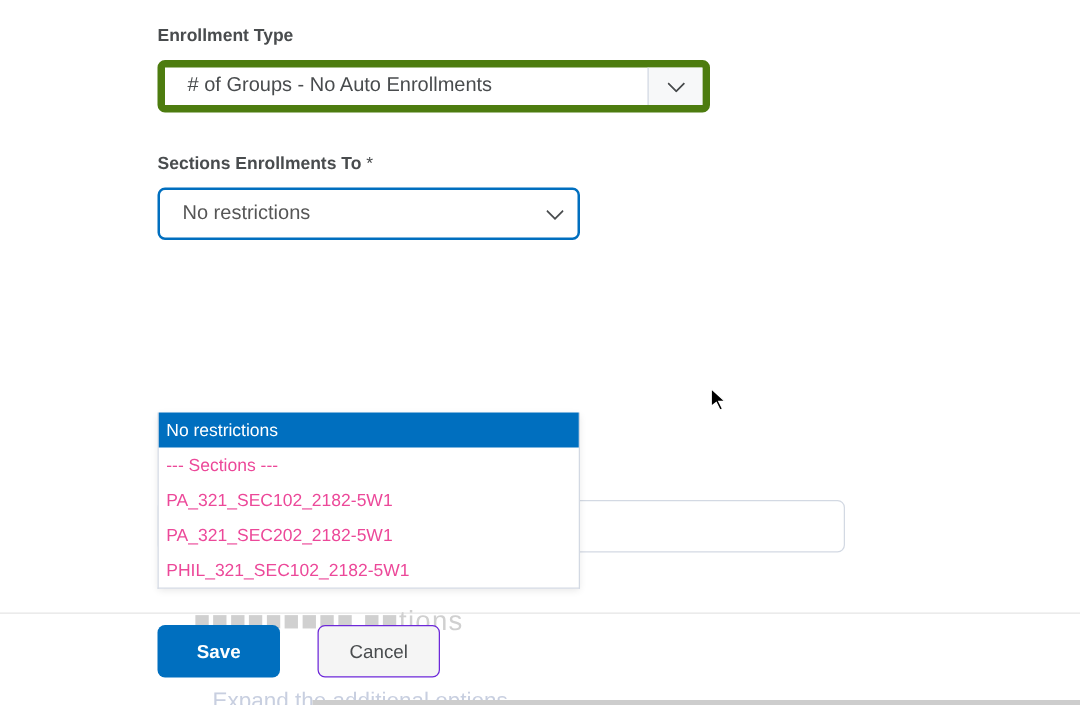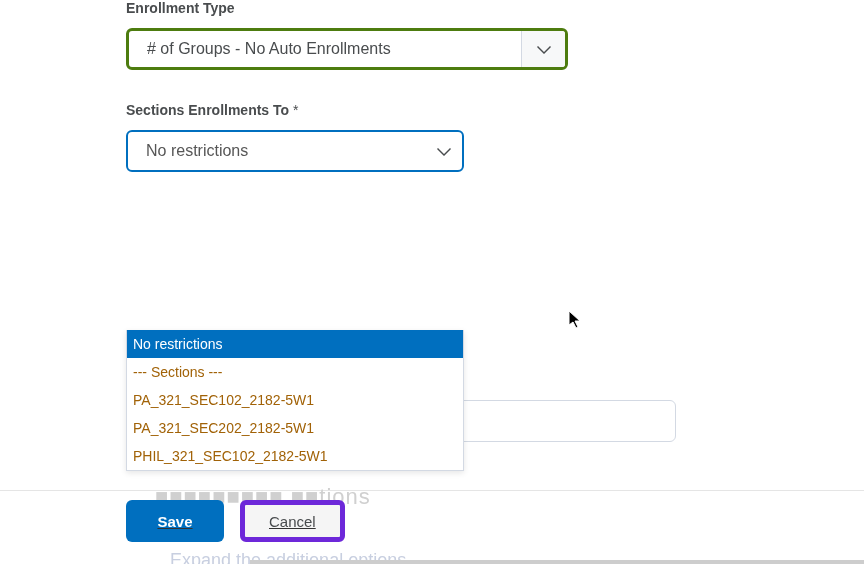--- a/index.html
+++ b/index.html
@@ -9,20 +9,21 @@
       color: #333;
       background: #fff;
       width: 864px;
       height: 564px;
       overflow: hidden;
       position: relative;
     }
 
     .form-container {
       padding-left: 126px;
+      padding-top: 20px;
     }
 
     .form-group {
       margin-bottom: 32px;
     }
 
     .form-label {
       display: block;
       font-size: 14px;
       font-weight: 700;
@@ -32,21 +33,21 @@
 
     .form-label .required {
       font-weight: 400;
       display: inline;
     }
 
     .select-wrap {
       display: flex;
       width: 442px;
       height: 42px;
-      border: 3px solid #4d7c0f;
+      border: 6px solid #4d7c0f;
       border-radius: 6px;
       background: #fff;
       overflow: hidden;
     }
 
     .select-value {
       flex: 1;
       display: flex;
       align-items: center;
       padding-left: 18px;
@@ -125,21 +126,21 @@
       background: #fff;
       border: 1px solid #d3d9e3;
       border-top: none;
       box-shadow: 0 2px 6px rgba(0,0,0,0.1);
       z-index: 100;
     }
 
     .dropdown-option {
       padding: 6px 10px 6px 6px;
       font-size: 14px;
-      color: #a16207;
+      color: #ec4899;
       cursor: pointer;
     }
     .dropdown-option.selected {
       background: #006fbf;
       color: #fff;
     }
 
     .cursor {
       position: absolute;
       top: 310px;
@@ -186,23 +187,22 @@
       z-index: 1;
       pointer-events: none;
       font-weight: 400;
     }
 
     .button-bar {
       position: absolute;
       left: 126px;
       top: 500px;
       display: flex;
-      gap: 16px;
+      gap: 30px;
       z-index: 50;
-      text-decoration: underline;
     }
 
     .row-divider {
       position: absolute;
       top: 490px;
       left: 0;
       right: 0;
       height: 1px;
       background: #e5e5e5;
     }
@@ -220,21 +220,21 @@
 
     .btn-primary {
       background: #006fbf;
       color: #fff;
       font-weight: 700;
     }
 
     .btn-secondary {
       background: #f5f5f5;
       color: #494c4e;
-      border: 5px solid #6d28d9;
+      border: 1px solid #6d28d9;
     }
 
     .bottom-shadow {
       position: absolute;
       left: 250px;
       right: 0;
       top: 560px;
       height: 4px;
       background: #cdcdcd;
       z-index: 60;

